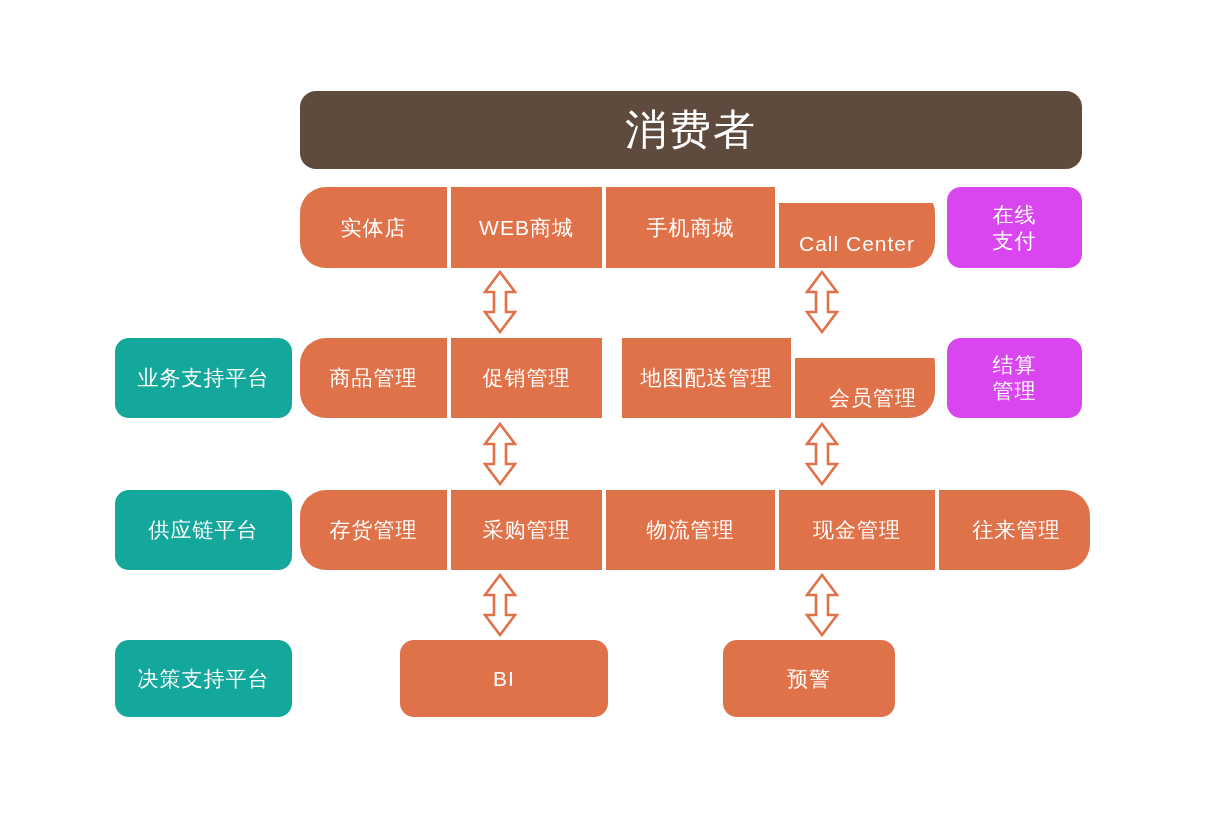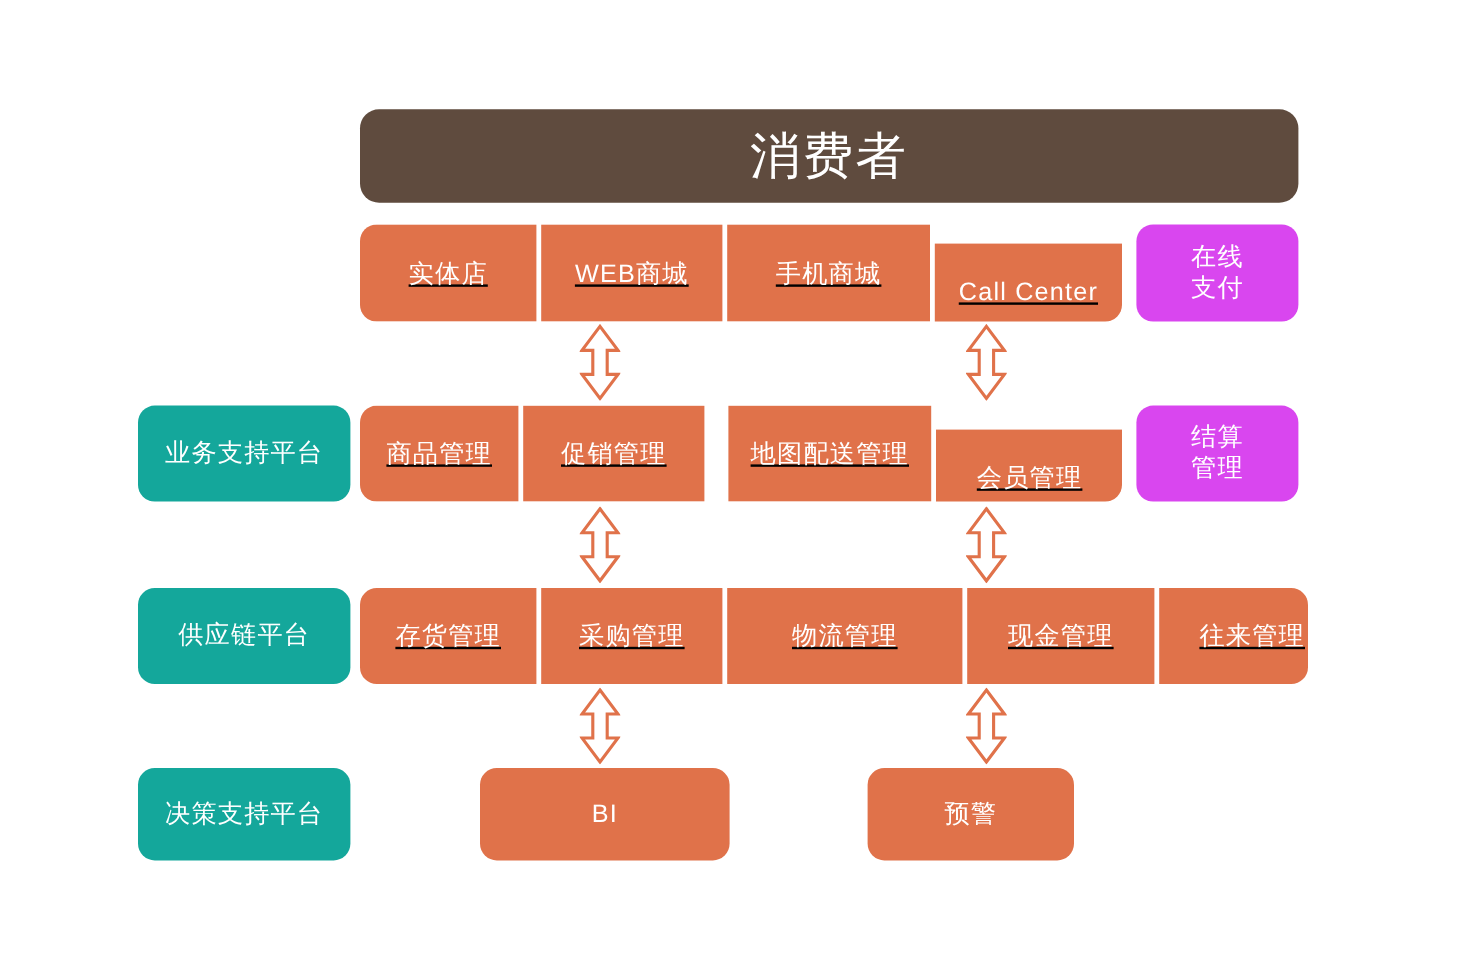--- a/index.html
+++ b/index.html
@@ -56,24 +56,23 @@
     border-radius: 14px;
     font-size: 21px;
     letter-spacing: 1px;
     text-align: right;
   }
 
   
   .strip {
     position: absolute;
     display: flex;
-    border-radius: 14px;
+    border-radius: 26px;
     overflow: hidden;
     background: transparent;
-    text-decoration: underline;
   }
   .cell {
     background: #e0724a;
     display: flex;
     align-items: center;
     justify-content: center;
     color: #ffffff;
     font-size: 21px;
     letter-spacing: 1px;
     text-align: center;
@@ -121,33 +120,33 @@
     <div class="cell" style="width:147px;">实体店</div>
     <div class="cell" style="width:151px;">WEB商城</div>
     <div class="cell" style="width:169px;">手机商城</div>
     <div class="cell" style="width:156px;margin-top:16px;">Call Center</div>
   </div>
 
   <div class="box tile-blue" style="left:947px; top:187px; width:135px; height:81px;">在线
 支付</div>
 
   <div class="strip" style="left:300px; top:338px; width:635px; height:80px;">
-    <div class="cell" style="width:132px;">商品管理</div>
+    <div class="cell" style="width:147px;">商品管理</div>
     <div class="cell" style="width:151px;">促销管理</div>
     <div class="cell" style="width:169px;margin-left:20px;">地图配送管理</div>
     <div class="cell" style="width:156px;margin-top:20px;">会员管理</div>
   </div>
 
   <div class="box tile-blue" style="left:947px; top:338px; width:135px; height:80px;">结算
 管理</div>
 
   <div class="strip" style="left:300px; top:490px; width:790px; height:80px;">
     <div class="cell" style="width:147px;">存货管理</div>
     <div class="cell" style="width:151px;">采购管理</div>
-    <div class="cell" style="width:196px;">物流管理</div>
+    <div class="cell" style="width:169px;">物流管理</div>
     <div class="cell" style="width:156px;">现金管理</div>
     <div class="cell" style="width:155px;">往来管理</div>
   </div>
 
   <div class="box tile-orange" style="left:400px; top:640px; width:208px; height:77px;">BI</div>
 
   <div class="box tile-orange" style="left:723px; top:640px; width:172px; height:77px;">预警</div>
 
   <div class="arrow" style="left:483px; top:270px; width:34px; height:64px;">
     <svg viewBox="0 0 34 64" preserveAspectRatio="none">

